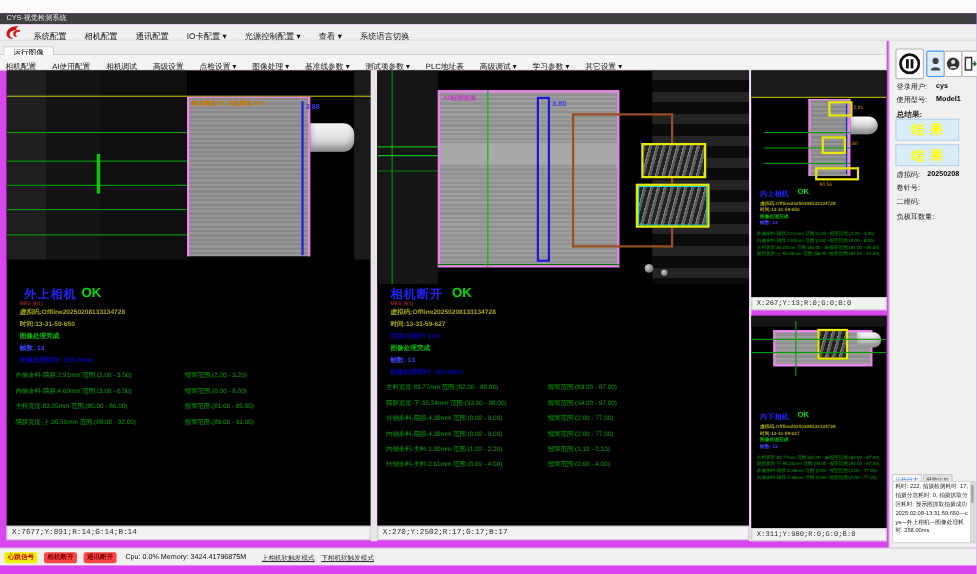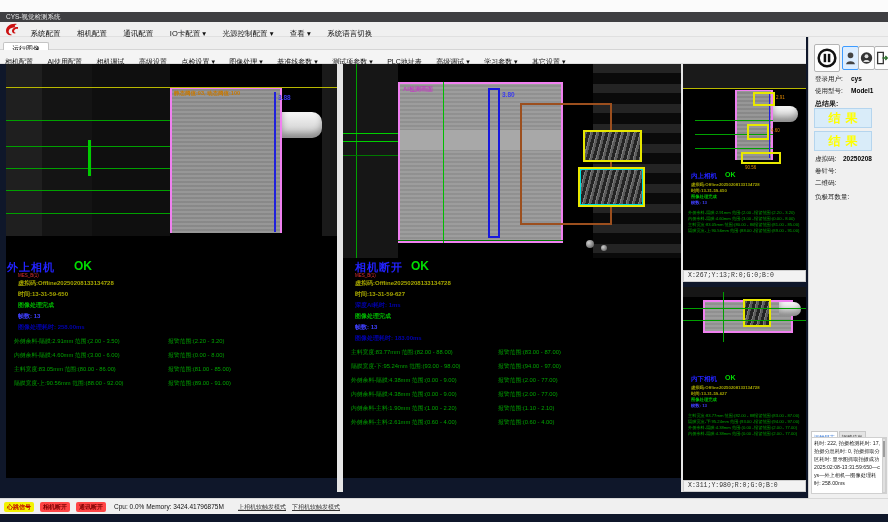--- a/index.html
+++ b/index.html
@@ -1,16 +1,16 @@
 <!DOCTYPE html>
 <html><head>
 <meta charset="utf-8">
 <style>
   html,body{margin:0;padding:0;background:#e8e8e8;}
-  #app{position:relative;width:888px;height:522px;background:#0f172a;overflow:hidden;
+  #app{position:relative;width:888px;height:522px;background:#d946ef;overflow:hidden;
        font-family:"Liberation Sans",sans-serif;-webkit-font-smoothing:antialiased;}
   .abs{position:absolute;}
   .nowrap{white-space:nowrap;}
 
   
   .top-white{left:0;top:0;width:888px;height:12px;background:#fbfbfb;}
   .titlebar{left:0;top:12px;width:888px;height:10px;background:#3f3f42;color:#e8e8e8;
             font-size:6.5px;line-height:10px;padding-left:6px;box-sizing:border-box;}
   .menubar{left:0;top:22px;width:888px;height:15px;background:#f0f0f0;border-bottom:1px solid #e0e0e0;box-sizing:border-box;}
   .menu-item{display:inline-block;font-size:7.5px;line-height:15px;padding:0 6px;color:#111;cursor:default;}
@@ -150,21 +150,21 @@
     <div class="hline-g" style="left:0;top:104px;width:276px;"></div>
     <div class="hline-g" style="left:0;top:126px;width:276px;"></div>
     <div class="hline-g" style="left:0;top:149px;width:276px;"></div>
     <div class="band" style="left:82px;top:76px;width:3px;height:36px;background:#00cc00;"></div>
     <div class="film" style="left:164px;top:24px;width:112px;height:145px;"></div>
     <div class="tape" style="left:276px;top:48px;width:40px;height:26px;"></div>
     <div class="vline-b" style="left:268px;top:28px;height:140px;"></div>
     <span class="ov t-orange" style="left:168px;top:26px;font-size:5.5px;font-weight:bold;">静态阈值:93, 动态阈值:100</span>
     <span class="ov" style="left:272px;top:30px;font-size:6.5px;color:#3a3af0;font-weight:bold;">3.88</span>
 
-    <span class="ov cam-title" style="left:1px;top:196px;">外上相机</span>
+    <span class="ov cam-title" style="left:16px;top:196px;">外上相机</span>
     <span class="ov cam-ok" style="left:64px;top:195px;">OK</span>
     <span class="ov mes" style="left:12px;top:209px;">MES_B(1)</span>
     <span class="ov info t-olive" style="left:12px;top:215px;">虚拟码:Offline20250208133134728</span>
     <span class="ov info t-olive" style="left:12px;top:226px;">时间:13-31-59-650</span>
     <span class="ov info t-green" style="left:12px;top:237px;">图像处理完成</span>
     <span class="ov info t-blue" style="left:12px;top:248px;">帧数: 13</span>
     <span class="ov info t-dblue" style="left:12px;top:259px;">图像处理耗时: 258.00ms</span>
 
     <div class="mrow" style="left:8px;top:273px;">
       <span class="mtext" style="width:154px;">外侧余料-隔膜:2.91mm 范围:(2.00 - 3.50)</span>
@@ -175,20 +175,23 @@
       <span>报警范围:(0.00 - 8.00)</span>
     </div>
     <div class="mrow" style="left:8px;top:301px;">
       <span class="mtext" style="width:154px;">主料宽度:83.05mm 范围:(80.00 - 86.00)</span>
       <span>报警范围:(81.00 - 85.00)</span>
     </div>
     <div class="mrow" style="left:8px;top:315px;">
       <span class="mtext" style="width:154px;">隔膜宽度-上:90.56mm 范围:(88.00 - 92.00)</span>
       <span>报警范围:(89.00 - 91.00)</span>
     </div>
+  </div>
+  <div class="abs vstatus nowrap" style="left:6px;top:478px;width:331px;height:13px;">
+    <span>X:7677;Y:891;R:14;G:14;B:14</span>
   </div>
 
   <div class="abs divider-v" style="left:337px;top:64px;width:6px;height:428px;"></div>
 
   <div class="abs panel panel-mid">
     <div class="band" style="left:0;top:0;width:55px;height:194px;background:#161616;"></div>
     <div class="slats" style="left:250px;top:0;width:88px;height:194px;"></div>
     <div class="vline-g" style="left:13px;top:0;height:194px;"></div>
     <div class="hline-g" style="left:0;top:69px;width:220px;background:#00d000;"></div>
     <div class="hline-g" style="left:0;top:77px;width:220px;background:#00d000;"></div>
@@ -234,20 +237,23 @@
     </div>
     <div class="mrow" style="left:8px;top:340px;">
       <span class="mtext" style="width:147px;">内侧余料-主料:1.90mm 范围:(1.00 - 2.20)</span>
       <span>报警范围:(1.10 - 2.10)</span>
     </div>
     <div class="mrow" style="left:8px;top:354px;">
       <span class="mtext" style="width:147px;">外侧余料-主料:2.61mm 范围:(0.60 - 4.00)</span>
       <span>报警范围:(0.60 - 4.00)</span>
     </div>
   </div>
+  <div class="abs vstatus nowrap" style="left:343px;top:478px;width:338px;height:13px;">
+    <span>X:270;Y:2502;R:17;G:17;B:17</span>
+  </div>
 
   <div class="abs divider-v" style="left:681px;top:64px;width:2px;height:428px;"></div>
 
   <div class="abs panel panel-minitop">
     <div class="band" style="left:0;top:0;width:123px;height:25px;background:#1a1a1a;"></div>
     <div class="hline-y" style="left:0;top:24px;width:123px;"></div>
     <div class="film" style="left:52px;top:26px;width:38px;height:70px;"></div>
     <div class="tape" style="left:90px;top:42px;width:25px;height:16px;"></div>
     <div class="hline-g" style="left:12px;top:56px;width:78px;"></div>
     <div class="hline-g" style="left:12px;top:70px;width:78px;"></div>

